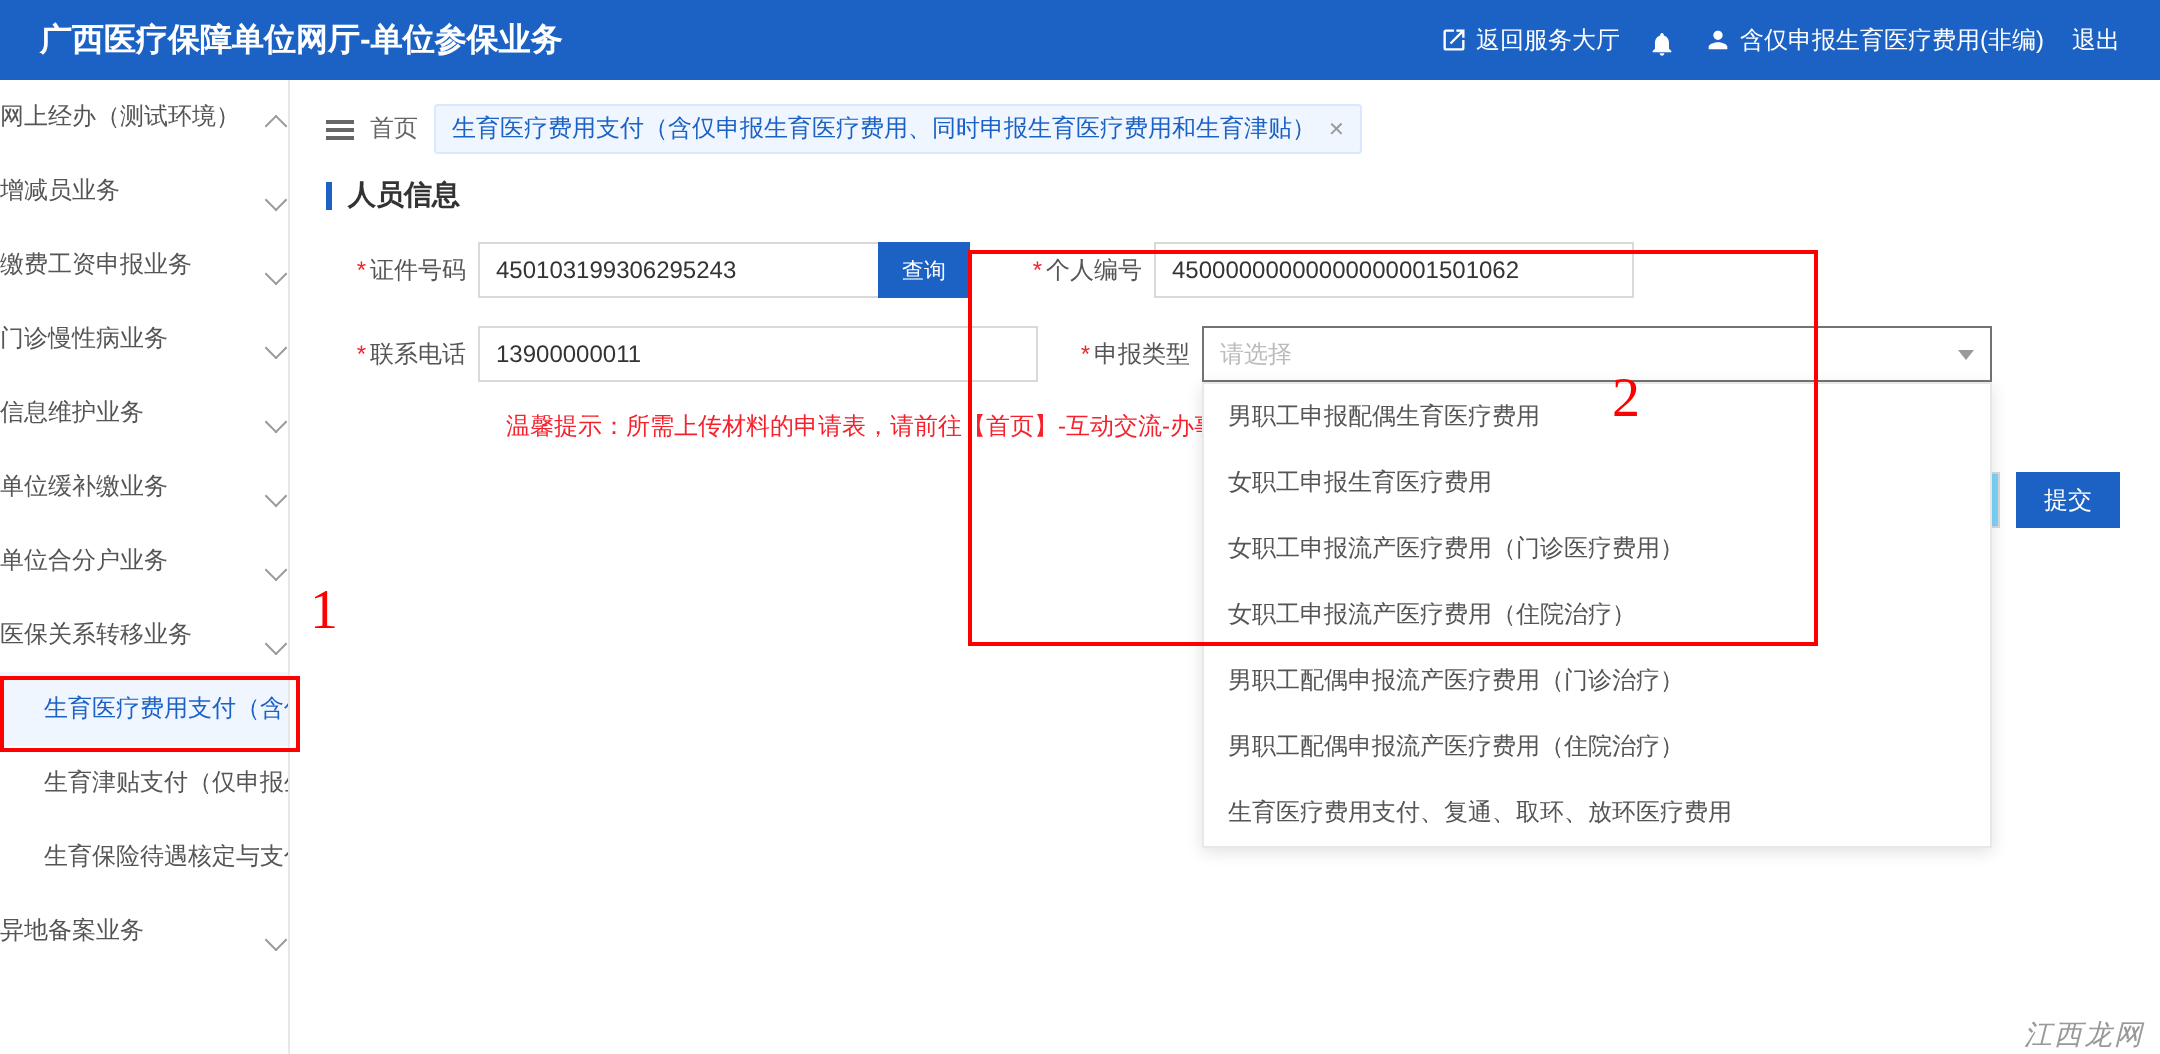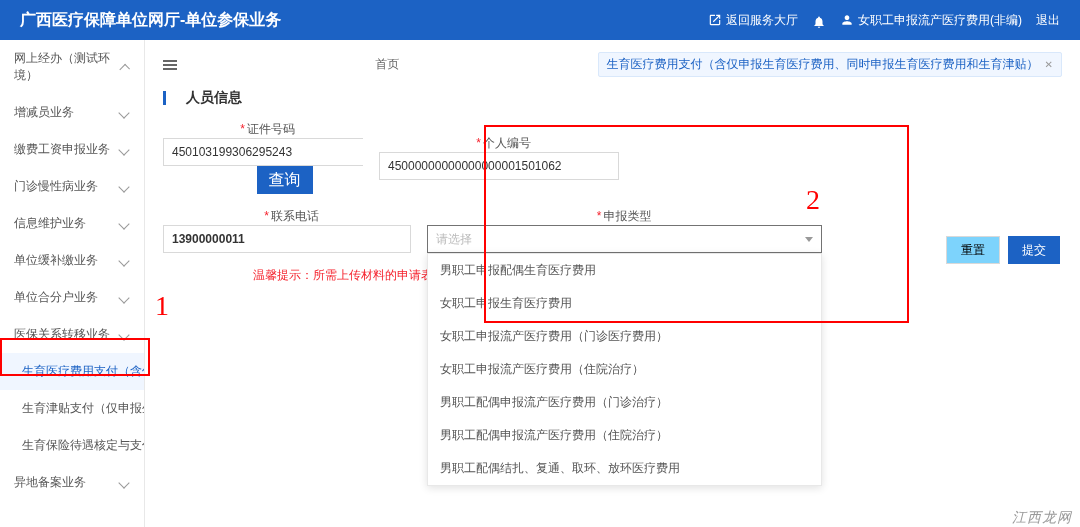--- a/index.html
+++ b/index.html
@@ -9,48 +9,48 @@
     .app-title { font-size: 16px; font-weight: bold; }
     .top-right { display: flex; align-items: flex-end; gap: 14px; font-size: 12px; }
     .top-right > span, .top-right > a { display: flex; align-items: center; gap: 4px; cursor: pointer; }
     .icon-svg { width: 14px; height: 14px; fill: #fff; }
     
     .main-wrap { display: flex; height: calc(100% - 40px); }
     
     .sidebar { width: 145px; border-right: 1px solid #e8e8e8; background: #fff; overflow-y: auto; }
     .sidebar::-webkit-scrollbar { width: 6px; }
     .sidebar::-webkit-scrollbar-thumb { background: #ccc; border-radius: 3px; }
-    .side-item { padding: 10px 14px; display: flex; justify-content: space-between; align-items: center; cursor: pointer; color: #555; font-size: 12px; }
+    .side-item { padding: 10px 0; display: flex; justify-content: space-between; align-items: flex-end; cursor: pointer; color: #555; font-size: 12px; }
     .side-item.lv1 { font-weight: normal; }
     .side-sub { padding: 10px 12px 10px 22px; cursor: pointer; font-size: 12px; color: #555; white-space: nowrap; overflow: hidden; }
     .side-sub.active { color: #1c62c4; background: #f0f6ff; }
     .arrow { width: 8px; height: 8px; transform: rotate(45deg); border-right: 1px solid #999; border-bottom: 1px solid #999; margin-right: 2px; }
     .arrow.up { transform: rotate(-135deg); margin-top: 4px; }
     
     .content { flex: 1; padding: 12px 18px; position: relative; overflow: hidden; }
     
-    .breadcrumb { display: flex; align-items: center; gap: 8px; font-size: 12px; color: #666; margin-bottom: 12px; justify-content: space-between; }
+    .breadcrumb { display: flex; align-items: center; gap: 8px; font-size: 12px; color: #666; margin-bottom: 12px; }
     .hamburger { display: inline-flex; flex-direction: column; gap: 2px; cursor: pointer; }
     .hamburger span { width: 14px; height: 2px; background: #666; }
     .tab-item { color: #1c62c4; border: 1px solid #d9e8fb; background: #f0f6ff; padding: 3px 8px; border-radius: 2px; display: inline-flex; align-items: center; gap: 6px; }
     .tab-close { color: #999; cursor: pointer; font-size: 10px; }
     
-    .section-title { display: flex; align-items: center; gap: 20px; font-size: 14px; font-weight: bold; color: #333; margin-bottom: 14px; }
+    .section-title { display: flex; align-items: center; gap: 8px; font-size: 14px; font-weight: bold; color: #333; margin-bottom: 14px; }
     .title-bar { width: 3px; height: 14px; background: #1c62c4; }
     
     .form-row { display: flex; gap: 16px; margin-bottom: 14px; align-items: center; }
-    .form-item { display: flex; align-items: center; flex-direction: column; }
+    .form-item { display: flex; align-items: center; }
     .form-label { width: 70px; text-align: right; font-size: 12px; color: #555; margin-right: 6px; }
     .req { color: #f5222d; margin-right: 2px; }
     .form-input { border: 1px solid #d9d9d9; height: 28px; padding: 0 8px; font-size: 12px; color: #333; outline: none; }
     .input-id { width: 200px; border-right: none; }
-    .btn-search { height: 28px; padding: 0 12px; background: #1c62c4; color: #fff; border: none; font-size: 16px; cursor: pointer; margin-left: 43px; }
+    .btn-search { height: 28px; padding: 0 12px; background: #1c62c4; color: #fff; border: none; font-size: 11px; cursor: pointer; }
     .input-name { width: 240px; }
     .input-code { width: 240px; }
-    .input-tel { width: 248px; font-weight: bold; }
+    .input-tel { width: 280px; }
     
     .select-wrap { position: relative; width: 395px; }
     .select-box { border: 1px solid #737373; height: 28px; display: flex; align-items: center; justify-content: space-between; padding: 0 8px; cursor: pointer; }
     .select-placeholder { color: #bbb; }
     .select-arrow { width: 0; height: 0; border-left: 4px solid transparent; border-right: 4px solid transparent; border-top: 5px solid #999; }
     .dropdown { position: absolute; top: 28px; left: 0; width: 100%; background: #fff; border: 1px solid #e8e8e8; box-shadow: 0 2px 8px rgba(0,0,0,0.12); z-index: 10; }
     .dropdown-item { padding: 8px 12px; font-size: 12px; color: #555; cursor: pointer; }
     
     .hint-text { color: #f5222d; font-size: 12px; margin-left: 90px; }
     
@@ -79,21 +79,21 @@
     </span>
     <span>
       <svg class="icon-svg" viewBox="0 0 24 24">
           <path d="M12 22c1.1 0 2-.9 2-2h-4c0 1.1.9 2 2 2zm6-6v-5c0-3.07-1.63-5.64-4.5-6.32V4c0-.83-.67-1.5-1.5-1.5s-1.5.67-1.5 1.5v.68C7.64 5.36 6 7.92 6 11v5l-2 2v1h16v-1l-2-2z"></path>
         </svg>
     </span>
     <span>
       <svg class="icon-svg" viewBox="0 0 24 24">
           <path d="M12 12c2.21 0 4-1.79 4-4s-1.79-4-4-4-4 1.79-4 4 1.79 4 4 4zm0 2c-2.67 0-8 1.34-8 4v2h16v-2c0-2.66-5.33-4-8-4z"></path>
         </svg>
-      <span>女职工申报流产医疗费用(非编)</span>
+      <span>含仅申报生育医疗费用(非编)</span>
     </span>
     <span>退出</span>
   </div>
 </div>
 
 <div class="main-wrap">
   <div class="sidebar">
     <div class="side-item lv1">
         <span>网上经办（测试环境）</span>
         <span class="arrow up"></span>
@@ -179,21 +179,21 @@
             <span class="select-placeholder">请选择</span>
             <span class="select-arrow"></span>
           </div>
           <div class="dropdown">
             <div class="dropdown-item">男职工申报配偶生育医疗费用</div>
             <div class="dropdown-item">女职工申报生育医疗费用</div>
             <div class="dropdown-item">女职工申报流产医疗费用（门诊医疗费用）</div>
             <div class="dropdown-item">女职工申报流产医疗费用（住院治疗）</div>
             <div class="dropdown-item">男职工配偶申报流产医疗费用（门诊治疗）</div>
             <div class="dropdown-item">男职工配偶申报流产医疗费用（住院治疗）</div>
-            <div class="dropdown-item">男职工配偶结扎、复通、取环、放环医疗费用</div>
+            <div class="dropdown-item">生育医疗费用支付、复通、取环、放环医疗费用</div>
           </div>
         </div>
       </div>
     </div>
 
     <div class="form-row">
       <span class="hint-text">温馨提示：所需上传材料的申请表，请前往【首页】-互动交流-办事指南模块下载。</span>
     </div>
 
     <div class="btn-row">

